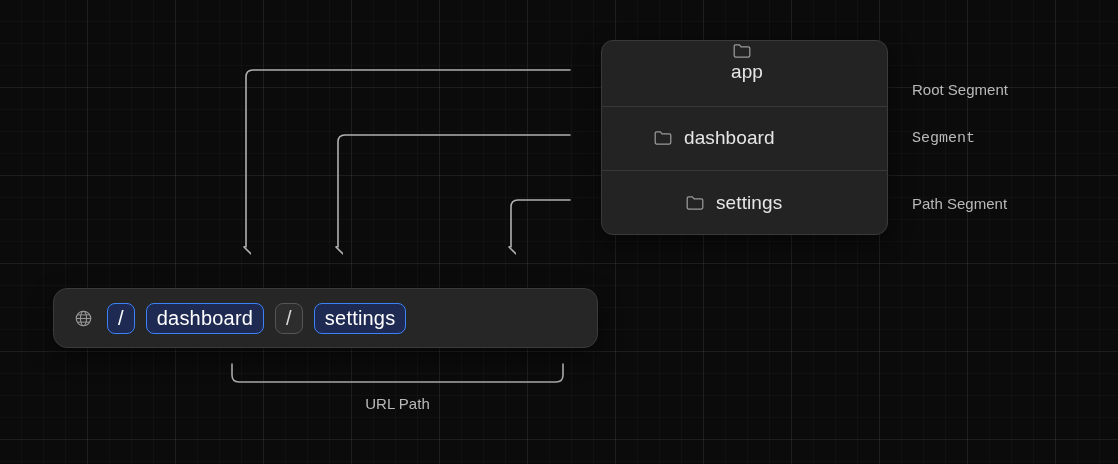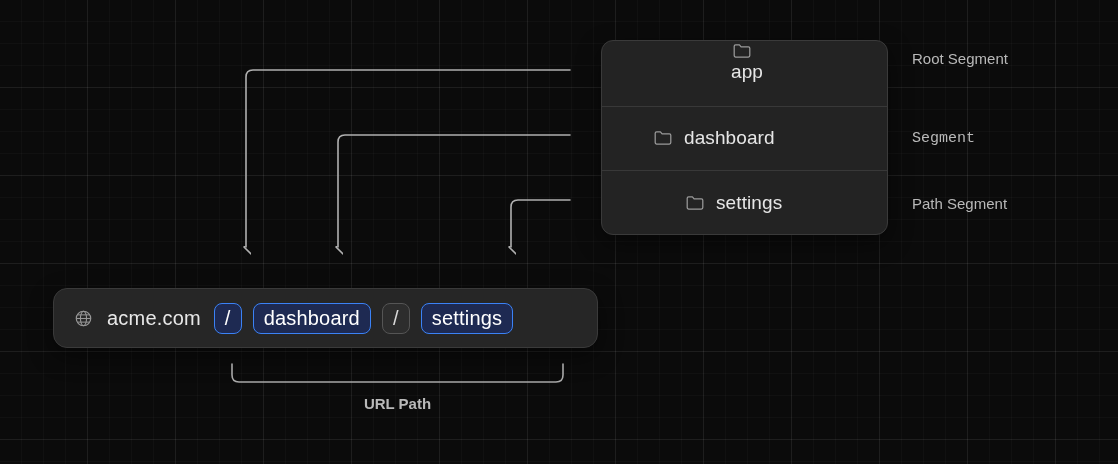--- a/index.html
+++ b/index.html
@@ -74,21 +74,21 @@
   .depth-2 { padding-left: 83px; }
 
   
   .annot {
     position: absolute;
     left: 912px;
     color: #b9b9b9;
     font-size: 15px;
     white-space: nowrap;
   }
-  #annot-0 { top: 50px; }
+  #annot-0 { top: 81px; }
   #annot-1 { top: 130px; font-family: Liberation Mono, monospace; }
   #annot-2 { top: 195px; }
 
   
   #url-bar {
     position: absolute;
     left: 53px;
     top: 288px;
     width: 545px;
     height: 60px;
@@ -156,21 +156,20 @@
   }
   #url-path-caption {
     position: absolute;
     left: 225px;
     top: 395px;
     width: 345px;
     text-align: center;
     color: #b9b9b9;
     font-size: 15px;
     white-space: nowrap;
-    font-weight: bold;
   }
 </style>
 </head>
 <body>
 
 <div id="stage">
 
   <svg id="connectors" viewBox="0 0 1118 464" xmlns="http://www.w3.org/2000/svg">
     <defs>
       <marker id="arrow-head" markerWidth="10" markerHeight="10" refX="1" refY="5" orient="auto" markerUnits="userSpaceOnUse">
@@ -220,21 +219,20 @@
     <span id="globe-icon">
       <svg width="19" height="19" viewBox="0 0 20 20" xmlns="http://www.w3.org/2000/svg">
         <circle cx="10" cy="10" r="7.6" fill="none" stroke="#c4c4c4" stroke-width="1.25"></circle>
         <ellipse cx="10" cy="10" rx="3.2" ry="7.6" fill="none" stroke="#c4c4c4" stroke-width="1.15"></ellipse>
         <line x1="2.4" y1="10" x2="17.6" y2="10" stroke="#c4c4c4" stroke-width="1.15"></line>
         <line x1="3.6" y1="6.2" x2="16.4" y2="6.2" stroke="#c4c4c4" stroke-width="1.05"></line>
         <line x1="3.6" y1="13.8" x2="16.4" y2="13.8" stroke="#c4c4c4" stroke-width="1.05"></line>
       </svg>
     </span>
 
-    <span id="host">acme.com</span>
 
     <span class="chip chip-sep chip-active">/</span>
     <span class="chip chip-seg chip-active">dashboard</span>
     <span class="chip chip-sep chip-idle">/</span>
     <span class="chip chip-seg chip-active">settings</span>
   </div>
 
   <svg id="bracket-svg" viewBox="0 0 345 26" xmlns="http://www.w3.org/2000/svg">
     <path d="M 7 2 L 7 13 Q 7 20 14 20 L 331 20 Q 338 20 338 13 L 338 2" fill="none" stroke="#a8a8a8" stroke-width="1.6" stroke-linecap="round" stroke-linejoin="round"></path>
   </svg>

